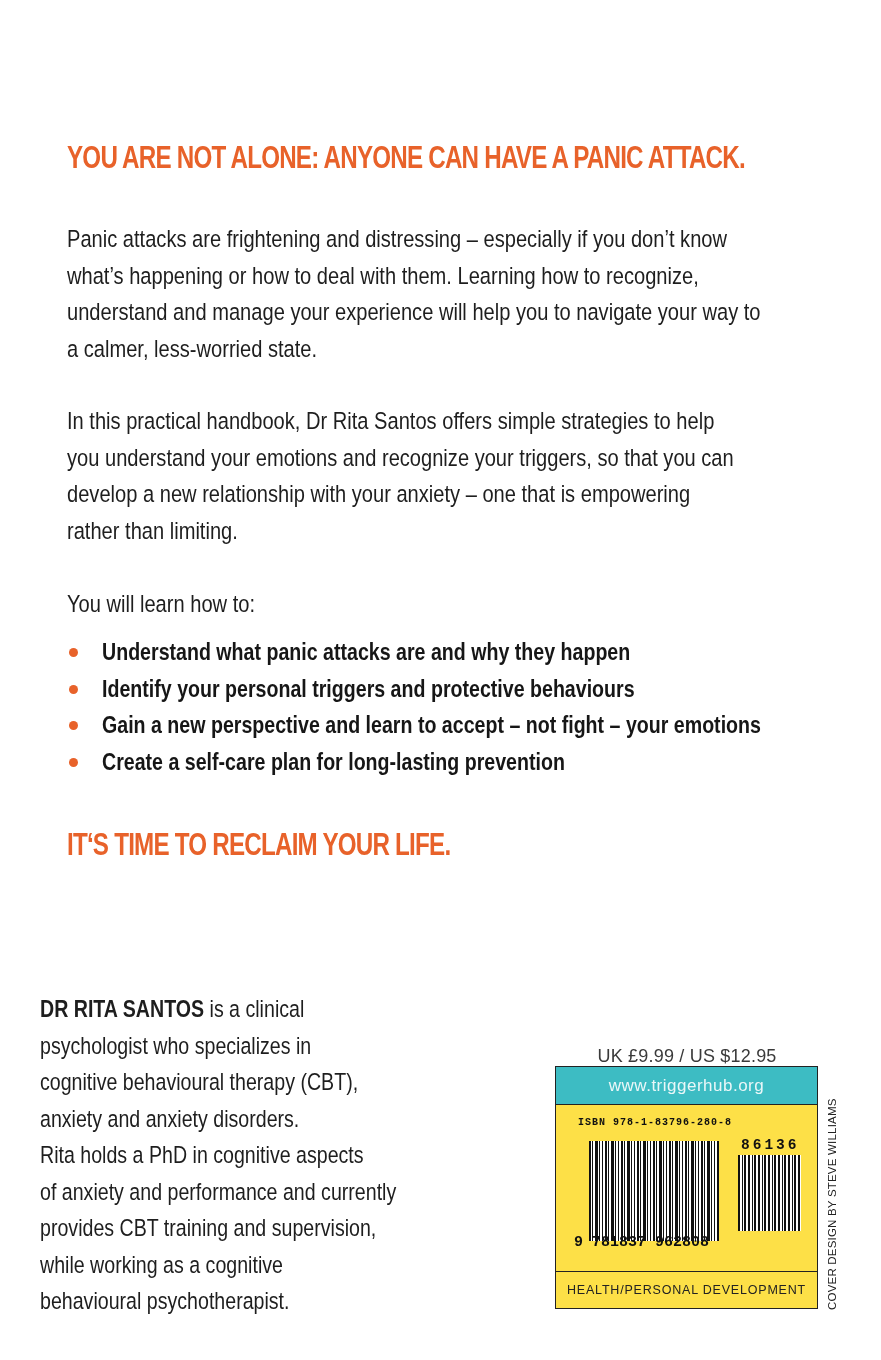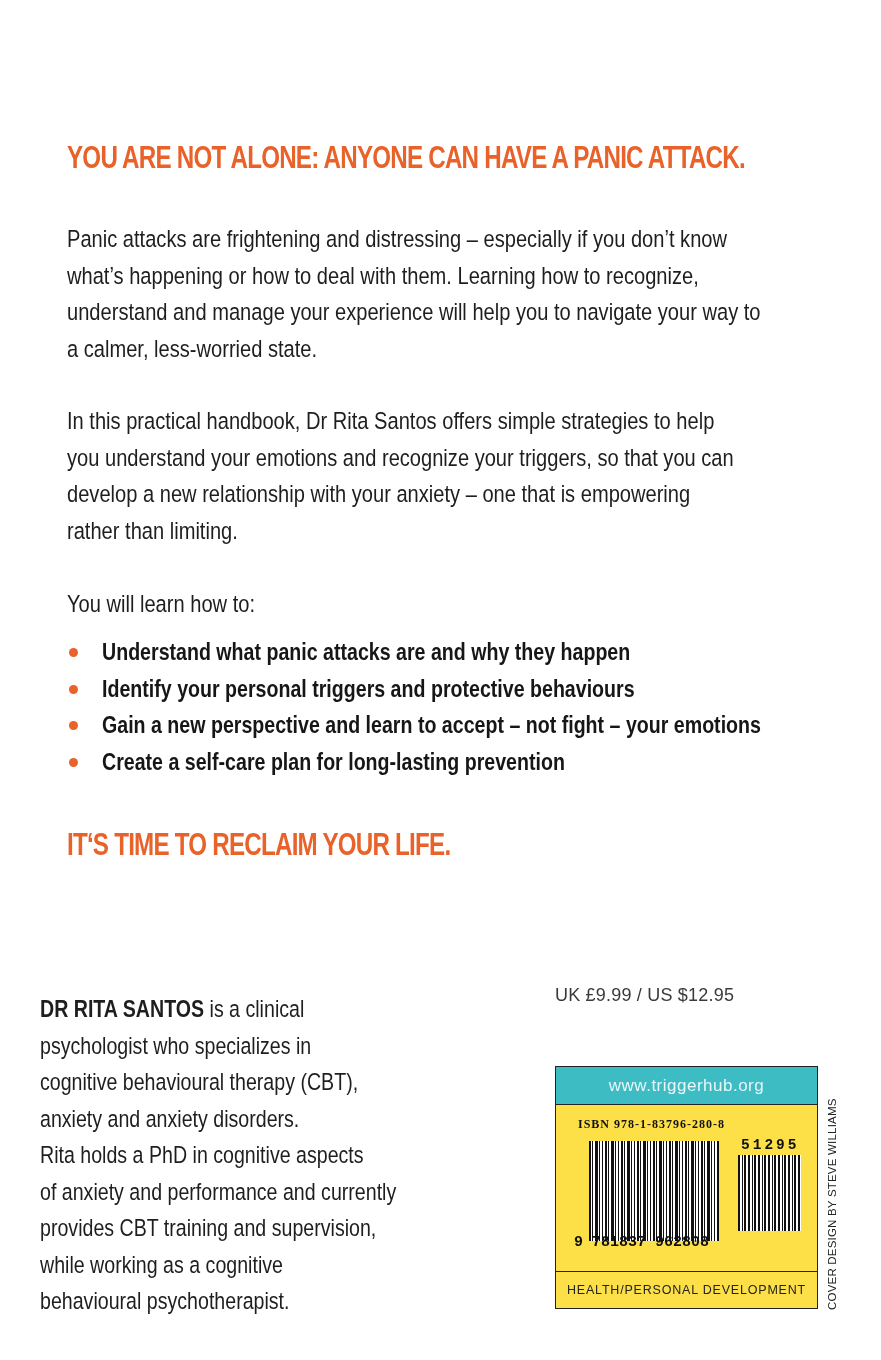--- a/index.html
+++ b/index.html
@@ -35,36 +35,36 @@
     color: #161616;
   }
   .bio {
     position: absolute; left: 40px; top: 991px; width: 500px;
     font-size: 24.5px; line-height: 36.5px;
     transform: scaleX(0.8); transform-origin: left top; color: #1e1e1e;
   }
   .bio .line { display: block; white-space: nowrap; }
   .bio b { font-weight: bold; }
   .price {
-    position: absolute; left: 555px; width: 264px; top: 985px;
-    text-align: left; font-size: 18px; color: #3a3a3a;
+    position: absolute; left: 555px; width: 264px; top: 1046px;
+    text-align: center; font-size: 18px; color: #3a3a3a;
     letter-spacing: 0.2px;
   }
   .barcode-box {
     position: absolute; left: 555px; top: 1066px; width: 261px; height: 241px;
     border: 1.5px solid #222; background: #fde047;
   }
   .url-band {
     height: 37px; background: #3dbcc3; border-bottom: 1.5px solid #222;
     display: flex; align-items: center; justify-content: center;
     color: #eaf7f8; font-size: 17px; letter-spacing: 0.5px;
   }
   .isbn-text {
     position: absolute; left: 22px; top: 50px;
-    font-family: Liberation Serif, serif; font-size: 12px; font-weight: bold;
+    font-family: Liberation Mono, monospace; font-size: 10px; font-weight: bold;
     letter-spacing: 1px; color: #111; white-space: nowrap;
   }
   .addon-digits {
     position: absolute; left: 185px; top: 70px;
     font-family: "Liberation Mono", monospace; font-size: 14.5px; font-weight: bold;
     letter-spacing: 3px; color: #111;
   }
   .bars-main {
     position: absolute; left: 33px; top: 74px; width: 130px; height: 100px;
     background: repeating-linear-gradient(90deg,
@@ -149,20 +149,20 @@
   <span class="line">provides CBT training and supervision,</span>
   <span class="line">while working as a cognitive</span>
   <span class="line">behavioural psychotherapist.</span>
 </div>
 
 <div class="price">UK £9.99 / US $12.95</div>
 
 <div class="barcode-box">
   <div class="url-band">www.triggerhub.org</div>
   <div class="isbn-text">ISBN 978-1-83796-280-8</div>
-  <div class="addon-digits">51295</div>
+  <div class="addon-digits">86136</div>
   <div class="bars-main"></div>
   <div class="bars-addon"></div>
   <div class="ean-digits">9 781837 962808</div>
   <div class="category-band">HEALTH/PERSONAL DEVELOPMENT</div>
 </div>
 
 <div class="credit">COVER DESIGN BY STEVE WILLIAMS</div>
 
 </body></html>

